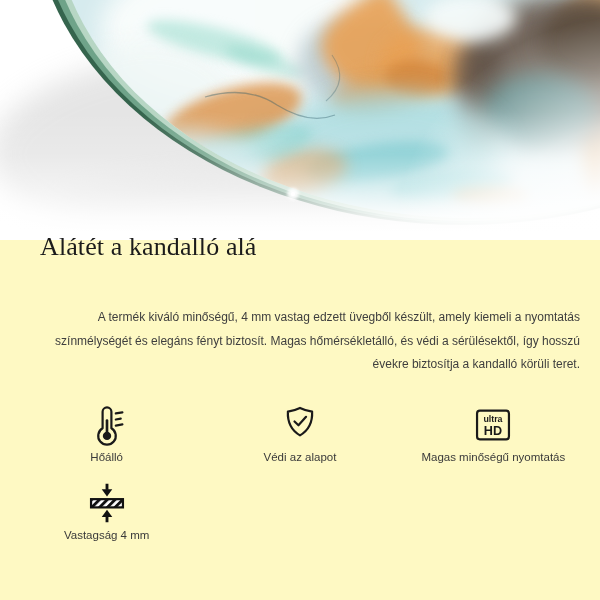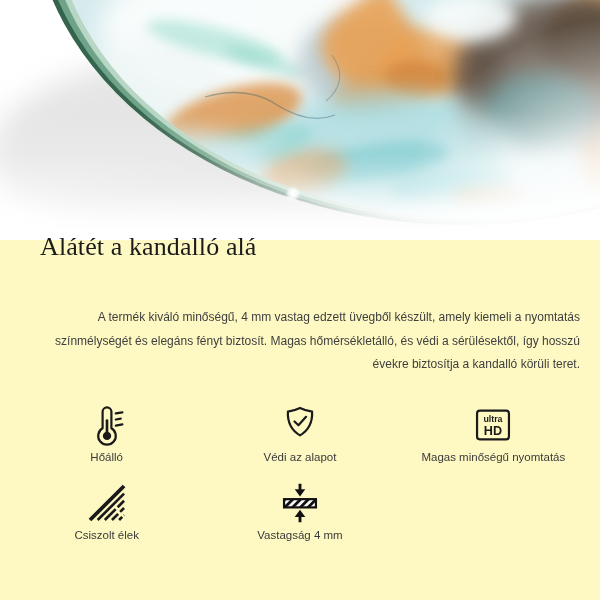--- a/index.html
+++ b/index.html
@@ -154,34 +154,20 @@
         <svg width="44" height="44" viewBox="0 0 40 40">
           <rect class="ic" x="5.5" y="7" width="29" height="26" rx="2.5" stroke-width="2.4"></rect>
           <text x="20" y="17" text-anchor="middle" font-family="Liberation Sans, DejaVu Sans, sans-serif" font-size="8" font-weight="700" fill="#1a1a1a">ultra</text>
           <text x="20" y="29" text-anchor="middle" font-family="Liberation Sans, DejaVu Sans, sans-serif" font-size="11.5" font-weight="800" fill="#1a1a1a">HD</text>
         </svg>
       </div>
       <div class="flabel">Magas minőségű nyomtatás</div>
     </div>
 
 
-    <div class="feature">
-      <div class="ficon">
-        <svg width="44" height="44" viewBox="0 0 40 40">
-          <g stroke="#1a1a1a" fill="none">
-            <path d="M4.5,35.5 L35.5,4.5" stroke-width="3.4"></path>
-            <path d="M11.5,35.5 L35.5,11.5" stroke-width="2.4"></path>
-            <path d="M18,35.5 L35.5,18" stroke-width="2.4" stroke-dasharray="14 2.5"></path>
-            <path d="M24.5,35.5 L35.5,24.5" stroke-width="2.4" stroke-dasharray="8 2.5"></path>
-            <path d="M31,35.5 L35.5,31" stroke-width="2.4" stroke-dasharray="4 2"></path>
-          </g>
-        </svg>
-      </div>
-      <div class="flabel">Csiszolt élek</div>
-    </div>
 
     <div class="feature">
       <div class="ficon">
         <svg width="44" height="44" viewBox="0 0 40 40">
           <defs>
             <pattern id="hatchp" patternUnits="userSpaceOnUse" width="5" height="5" patternTransform="rotate(45)">
               <rect width="5" height="5" fill="#ffffff"></rect>
               <rect width="2.6" height="5" fill="#111111"></rect>
             </pattern>
           </defs>

